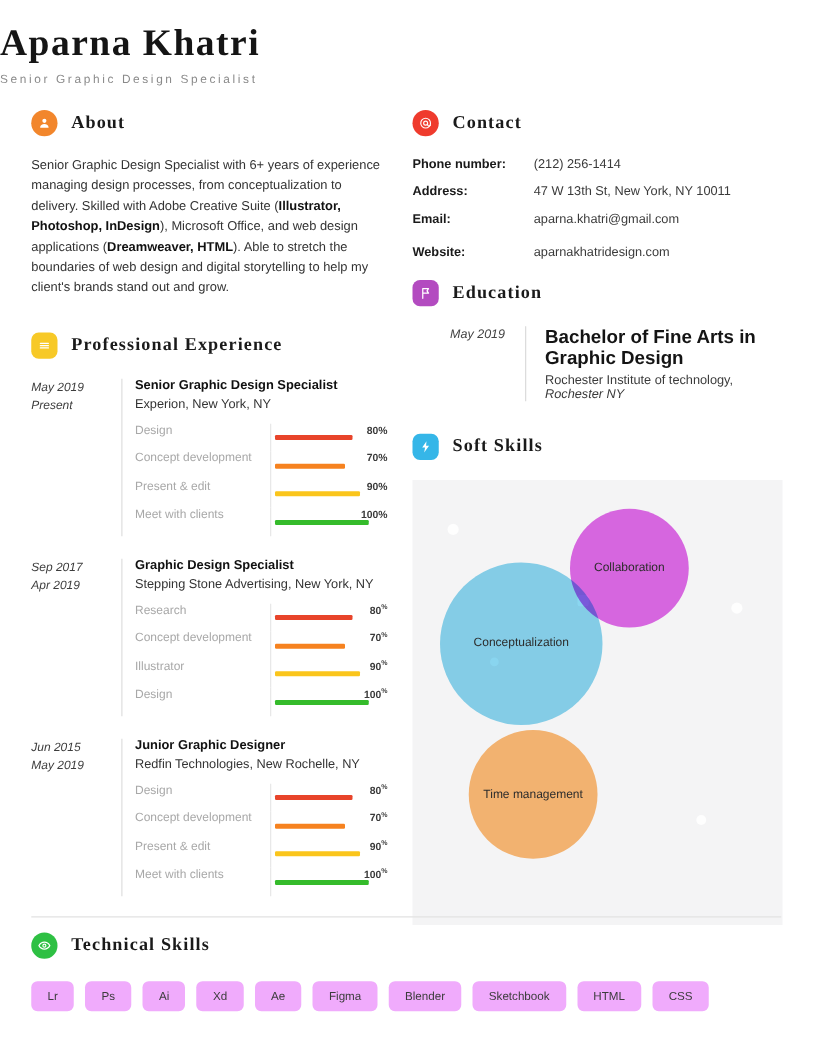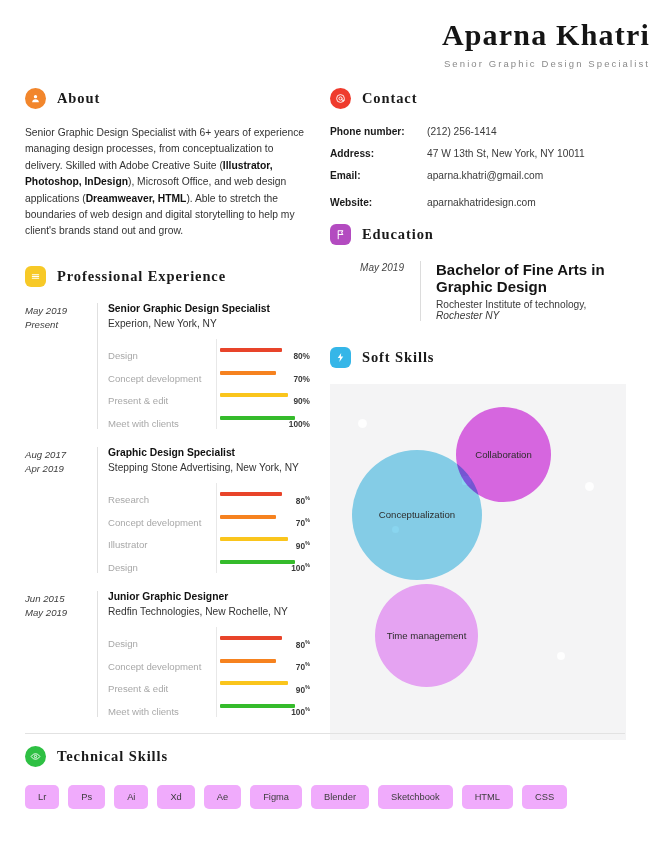--- a/index.html
+++ b/index.html
@@ -6,21 +6,21 @@
   html, body {
     width: 650px; height: 841px;
     background: #ffffff;
     font-family: "Liberation Sans", sans-serif;
     color: #2b2b2b;
     overflow: hidden;
   }
   .page { position: relative; width: 650px; height: 841px; }
 
   
-  .header { text-align: right; padding-top: 18px; }
+  .header { text-align: left; padding-top: 18px; }
   .name {
     font-family: "Liberation Serif", serif;
     font-weight: bold;
     font-size: 30px;
     letter-spacing: 1.2px;
     color: #151515;
   }
   .subtitle {
     font-size: 9.5px;
     letter-spacing: 2.1px;
@@ -83,21 +83,21 @@
   .exp-item { display: flex; margin-bottom: 18px; }
   .exp-date {
     width: 72px; flex: 0 0 72px;
     font-size: 9.6px; font-style: italic; color: #3d3d3d;
     line-height: 14px; padding-top: 1px;
   }
   .exp-body { border-left: 1px solid #e0e0e0; padding-left: 10px; flex: 1; }
   .exp-role { font-size: 10.3px; font-weight: bold; color: #111; }
   .exp-org { font-size: 10.2px; color: #333; margin-top: 4px; }
   .bars { margin-top: 10px; }
-  .bar-row { display: flex; align-items: flex-end; height: 22.5px; position: relative; }
+  .bar-row { display: flex; align-items: flex-start; height: 22.5px; position: relative; }
   .bar-label {
     width: 108px; flex: 0 0 108px;
     font-size: 9.6px; color: #a8a8a8;
   }
   .bar-track {
     flex: 1; position: relative; height: 22.5px;
     border-left: 1px solid #e8e8e8;
   }
   .bar-fill {
     position: absolute; left: 3px; top: 50%;
@@ -218,21 +218,21 @@
                 <div class="bar-track">
                   <div class="bar-fill" style="width: 75px; background: rgb(53, 187, 43);"></div>
                 </div>
                 <div class="bar-pct">100%</div>
               </div>
             </div>
           </div>
         </div>
         <div class="exp-item">
           <div class="exp-date">
-            <div>Aug 2017</div>
+            <div>Sep 2017</div>
             <div>Apr 2019</div>
           </div>
           <div class="exp-body">
             <div class="exp-role">Graphic Design Specialist</div>
             <div class="exp-org">Stepping Stone Advertising, New York, NY</div>
             <div class="bars">
               <div class="bar-row">
                 <div class="bar-label">Research</div>
                 <div class="bar-track">
                   <div class="bar-fill" style="width: 62px; background: rgb(232, 68, 42);"></div>
@@ -369,21 +369,21 @@
       <span class="dot" style="left:255px;top:98px;width:9px;height:9px;"></span>
       <span class="dot" style="left:62px;top:142px;width:7px;height:7px;"></span>
       <span class="dot" style="left:227px;top:268px;width:8px;height:8px;"></span>
       <span class="dot" style="left:132px;top:92px;width:9px;height:9px;border-radius:2px;opacity:1;"></span>
     <div class="bubble" style="left: 126px; top: 23px; width: 95px; height: 95px; background: rgb(224, 106, 232);">
           <span style="padding: 0px 10px;">Collaboration</span>
         </div>
         <div class="bubble" style="left: 22px; top: 66px; width: 130px; height: 130px; background: rgb(138, 214, 240);">
           <span style="padding: 0px 10px;">Conceptualization</span>
         </div>
-        <div class="bubble" style="left: 45px; top: 200px; width: 103px; height: 103px; background: #f0abfc;">
+        <div class="bubble" style="left: 45px; top: 200px; width: 103px; height: 103px; background: #fdba74;">
           <span style="padding: 0px 10px;">Time management</span>
         </div>
       </div>
 
   </div>
 
   <div class="divider"></div>
 
   <div class="tech">
     <div class="sec-head">

